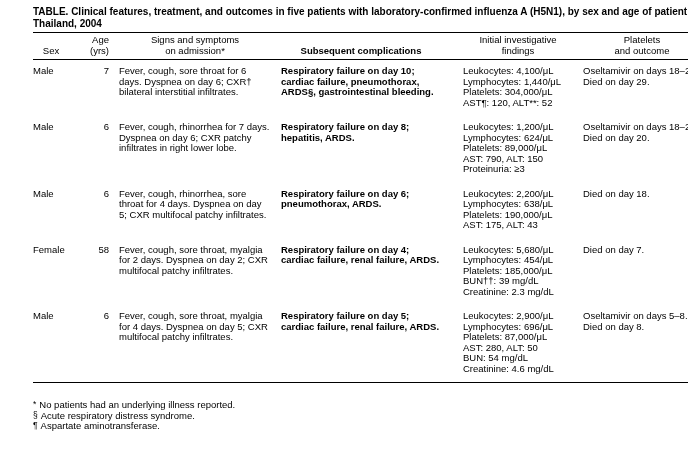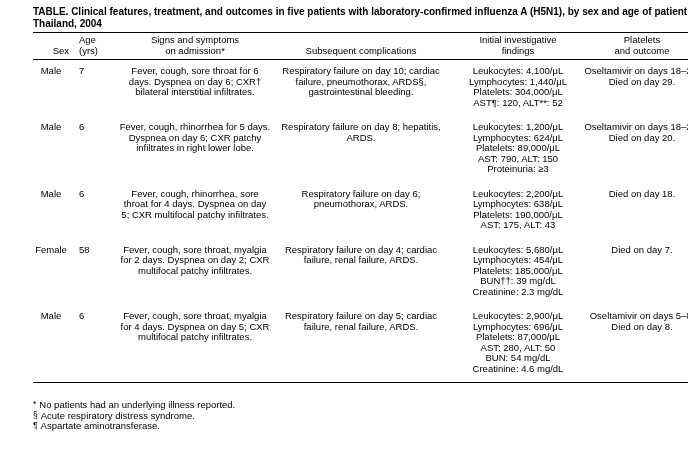--- a/index.html
+++ b/index.html
@@ -14,24 +14,24 @@
   .title {
     font-weight: bold; font-size: 10px; line-height: 11.5px;
     padding-bottom: 3px; border-bottom: 1px solid #000;
   }
   table.tbl { border-collapse: collapse; width: 100%; table-layout: fixed; }
   .tbl th {
     font-weight: normal; vertical-align: bottom;
     white-space: pre-line; padding: 2px 10px 3px 0;
     border-bottom: 1px solid #000; font-size: 9.5px; line-height: 10.5px;
   }
-  .tbl th.c-sex { text-align: right; }
-  .tbl td { vertical-align: top; text-align: center; padding: 6px 10px 8px 0; }
-  .tbl td.c-age, .tbl th.c-age { text-align: left; }
-  .tbl .c-comp { padding-right: 22px; }
+  .tbl th.c-sex { text-align: center; }
+  .tbl td { vertical-align: top; text-align: left; padding: 6px 10px 8px 0; }
+  .tbl td.c-age, .tbl th.c-age { text-align: right; }
+  .tbl .c-comp { padding-right: 22px; font-weight: bold; }
   .pre { white-space: pre-line; }
   .footnotes { border-top: 1px solid #000; padding-top: 17px; }
   .fn { margin: 0; }
   .fn-sym { display: inline-block; margin-right: 3px; position: relative; top: -1px; font-size: 8.5px; }
 </style>
 </head>
 <body>
 
 <div class="page">
 
@@ -68,21 +68,21 @@
         <td class="c-comp">Respiratory failure on day 10; cardiac failure, pneumothorax, ARDS§, gastrointestinal bleeding.</td>
         <td class="c-find pre">Leukocytes: 4,100/μL
 Lymphocytes: 1,440/μL
 Platelets: 304,000/μL
 AST¶: 120, ALT**: 52</td>
         <td class="c-treat">Oseltamivir on days 18–22. Died on day 29.</td>
       </tr>
       <tr>
         <td class="c-sex">Male</td>
         <td class="c-age">6</td>
-        <td class="c-signs">Fever, cough, rhinorrhea for 5 days. Dyspnea on day 6; CXR patchy infiltrates in right lower lobe.</td>
+        <td class="c-signs">Fever, cough, rhinorrhea for 7 days. Dyspnea on day 6; CXR patchy infiltrates in right lower lobe.</td>
         <td class="c-comp">Respiratory failure on day 8; hepatitis, ARDS.</td>
         <td class="c-find pre">Leukocytes: 1,200/μL
 Lymphocytes: 624/μL
 Platelets: 89,000/μL
 AST: 790, ALT: 150
 Proteinuria: ≥3</td>
         <td class="c-treat">Oseltamivir on days 18–20. Died on day 20.</td>
       </tr>
       <tr>
         <td class="c-sex">Male</td>

